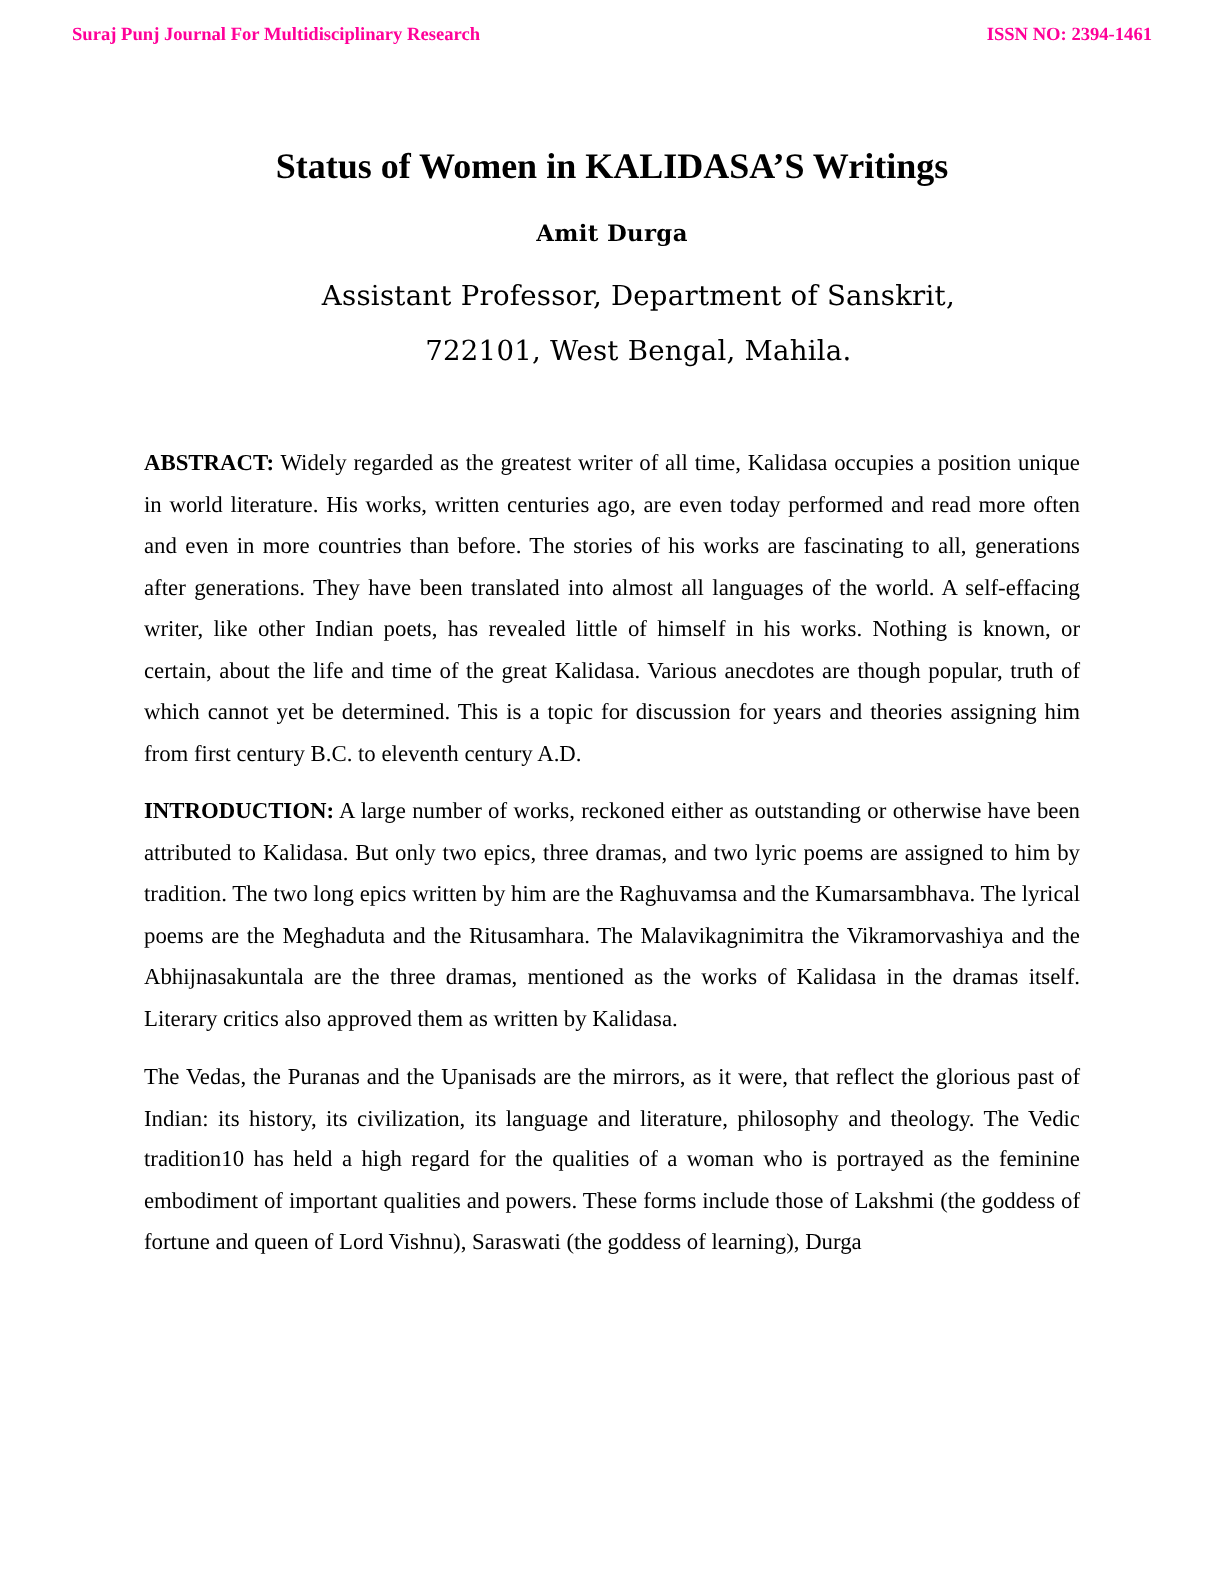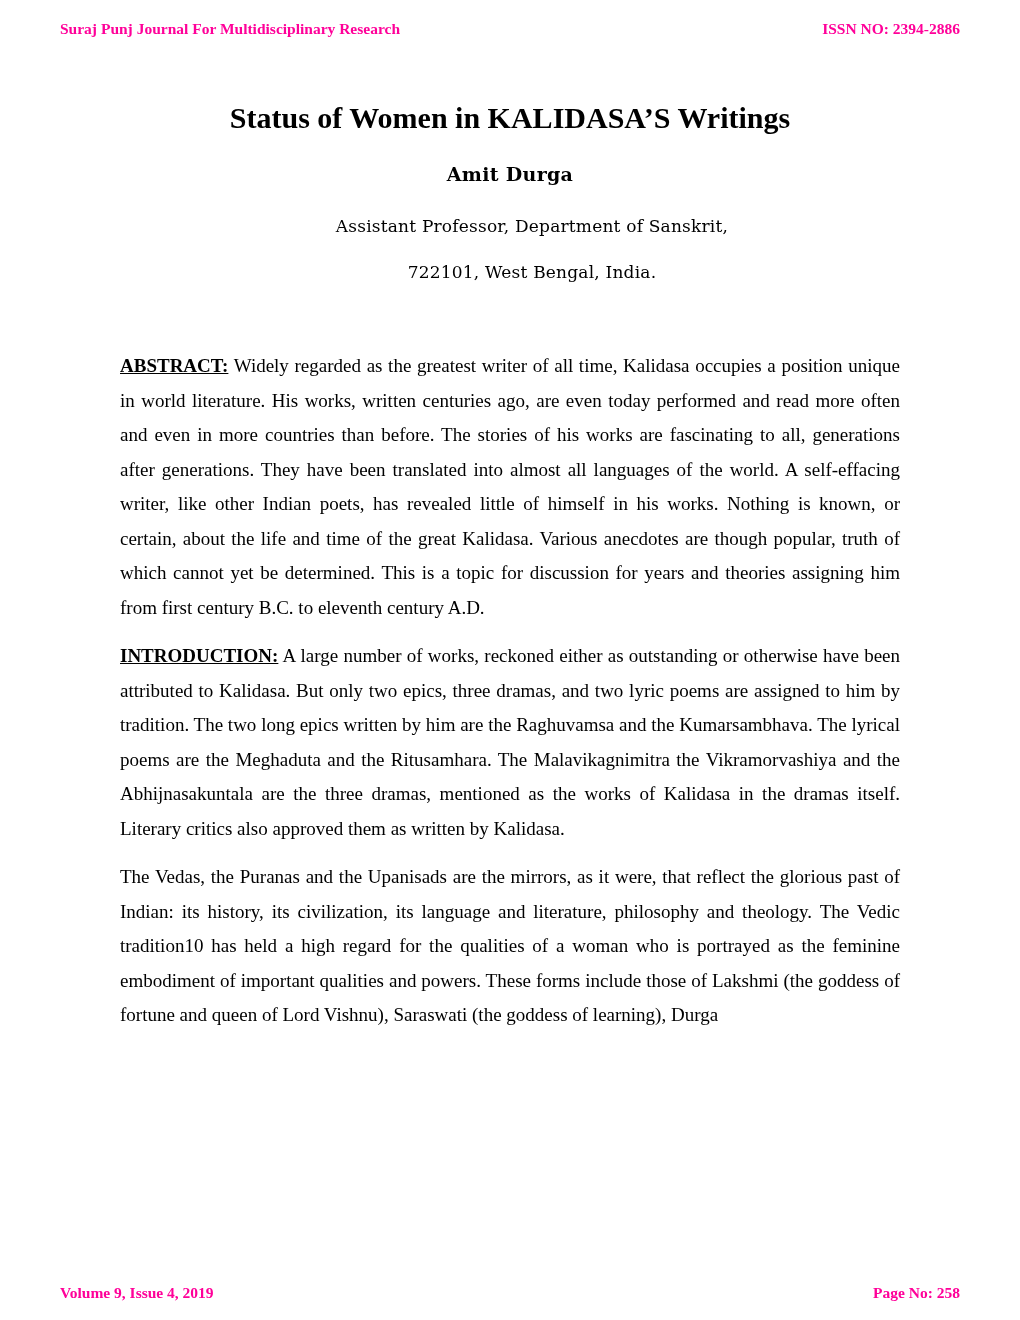--- a/index.html
+++ b/index.html
@@ -22,56 +22,55 @@
     justify-content: space-between;
     align-items: baseline;
     padding: 20px 60px 0 60px;
     font-weight: bold;
     font-size: 15.5px;
     color: #ff0099;
     font-family: "Liberation Serif", serif;
   }
   .title-block {
     text-align: center;
-    margin-top: 63px;
+    margin-top: 84px;
   }
   .paper-title {
     font-size: 30px;
     font-weight: bold;
     font-family: "Liberation Serif", serif;
   }
   .paper-author {
     margin-top: 28px;
     font-size: 19px;
     font-weight: bold;
     font-family: "DejaVu Serif", serif;
     letter-spacing: 0.3px;
   }
   .affiliation {
     margin-top: 18px;
-    font-size: 17px;
+    font-size: 23px;
     font-family: "DejaVu Serif", serif;
     letter-spacing: 0.2px;
     padding-left: 44px;
   }
   .affiliation div {
     line-height: 46px;
   }
   .content {
     margin: 54px 120px 0 120px;
     font-size: 19px;
     line-height: 34.5px;
     text-align: justify;
   }
   .content p {
     margin-bottom: 14px;
   }
   .lead-label {
     font-weight: bold;
-    text-decoration: underline;
   }
   .page-footer {
     position: absolute;
     left: 60px;
     right: 60px;
     bottom: 18px;
     display: flex;
     justify-content: space-between;
     align-items: baseline;
     font-weight: bold;
@@ -80,29 +79,29 @@
     font-family: "Liberation Serif", serif;
   }
 </style>
 </head>
 <body>
 
 <div class="page">
 
   <div class="page-header">
     <span>Suraj Punj Journal For Multidisciplinary Research</span>
-    <span>ISSN NO: 2394-2886</span>
+    <span>ISSN NO: 2394-1461</span>
   </div>
 
   <div class="title-block">
     <div class="paper-title">Status of Women in KALIDASA’S Writings</div>
     <div class="paper-author">Amit Durga</div>
     <div class="affiliation">
       <div>Assistant Professor, Department of Sanskrit,</div>
-      <div>722101, West Bengal, India.</div>
+      <div>722101, West Bengal, Mahila.</div>
     </div>
   </div>
 
   <div class="content">
 
     <p>
       <span class="lead-label">ABSTRACT:</span>
       <span>Widely regarded as the greatest writer of all time, Kalidasa occupies a position unique in world literature. His works, written centuries ago, are even today performed and read more often and even in more countries than before. The stories of his works are fascinating to all, generations after generations. They have been translated into almost all languages of the world. A self-effacing writer, like other Indian poets, has revealed little of himself in his works. Nothing is known, or certain, about the life and time of the great Kalidasa. Various anecdotes are though popular, truth of which cannot yet be determined. This is a topic for discussion for years and theories assigning him from first century B.C. to eleventh century A.D.</span>
     </p>
 
@@ -111,18 +110,14 @@
       <span class="lead-label">INTRODUCTION:</span>
       <span>A large number of works, reckoned either as outstanding or otherwise have been attributed to Kalidasa. But only two epics, three dramas, and two lyric poems are assigned to him by tradition. The two long epics written by him are the Raghuvamsa and the Kumarsambhava. The lyrical poems are the Meghaduta and the Ritusamhara. The Malavikagnimitra the Vikramorvashiya and the Abhijnasakuntala are the three dramas, mentioned as the works of Kalidasa in the dramas itself. Literary critics also approved them as written by Kalidasa.</span>
     </p>
 
     <p>
       <span>The Vedas, the Puranas and the Upanisads are the mirrors, as it were, that reflect the glorious past of Indian: its history, its civilization, its language and literature, philosophy and theology. The Vedic tradition10 has held a high regard for the qualities of a woman who is portrayed as the feminine embodiment of important qualities and powers. These forms include those of Lakshmi (the goddess of fortune and queen of Lord Vishnu), Saraswati (the goddess of learning), Durga</span>
     </p>
 
   </div>
 
-  <div class="page-footer">
-    <span>Volume 9, Issue 4, 2019</span>
-    <span>Page No: 258</span>
-  </div>
 
 </div>
 
 </body></html>

